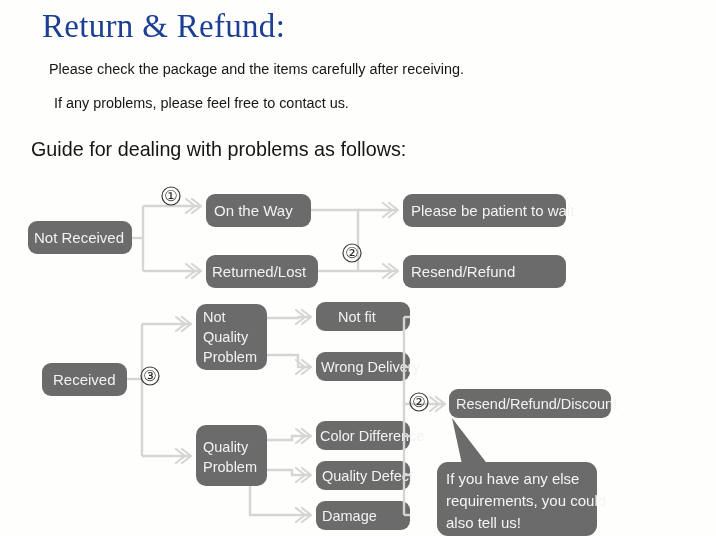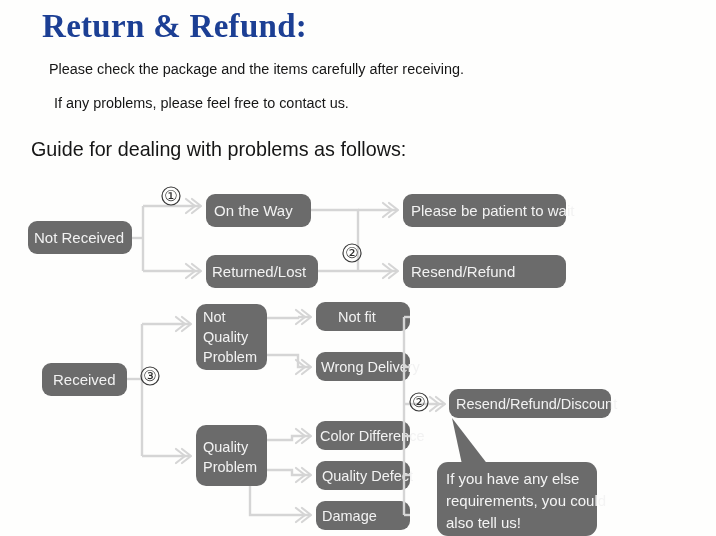--- a/index.html
+++ b/index.html
@@ -13,21 +13,21 @@
     height: 536px;
     background: #fefefd;
     overflow: hidden;
     font-family: "Liberation Sans", sans-serif;
   }
   #title {
     position: absolute;
     left: 42px;
     top: 8px;
     font-family: "Liberation Serif", serif;
-    font-weight: bold;
+    font-weight: normal;
     font-size: 33px;
     letter-spacing: 0.3px;
     color: #1c3f94;
     white-space: nowrap;
   }
   .intro-line {
     position: absolute;
     font-family: "Liberation Sans", sans-serif;
     font-size: 15.5px;
     color: #161616;

